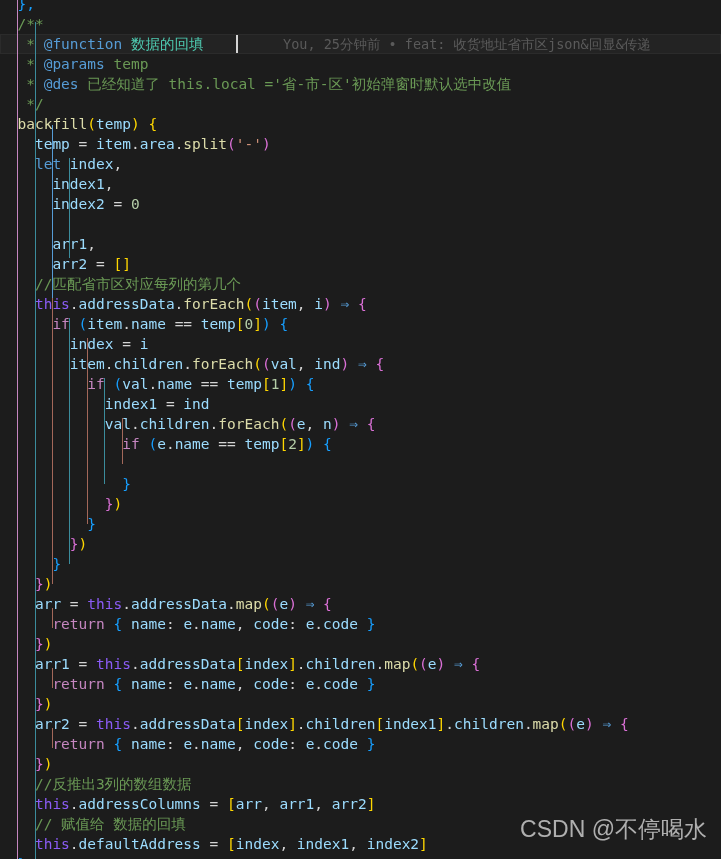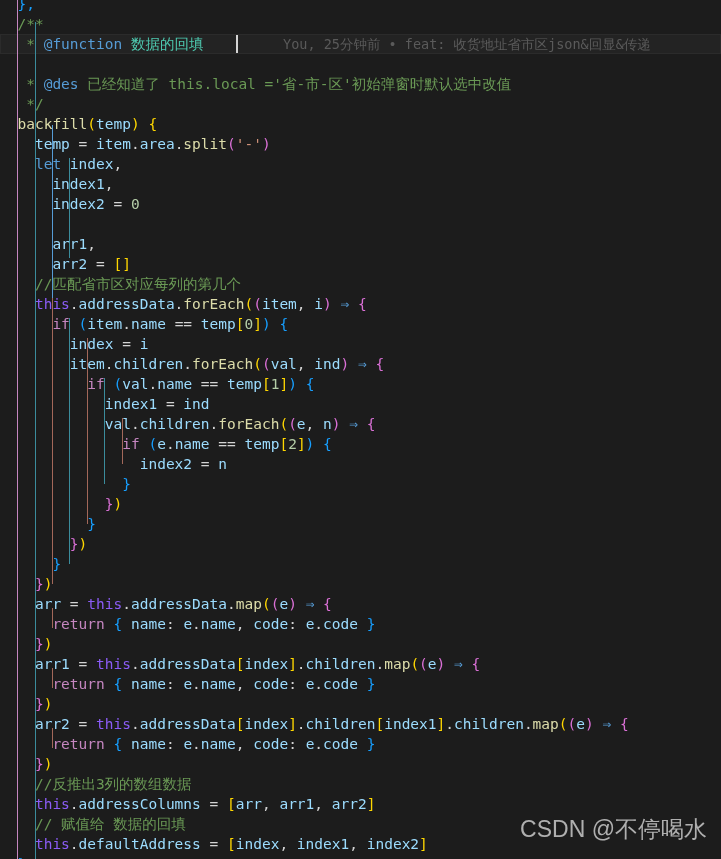--- a/index.html
+++ b/index.html
@@ -142,39 +142,39 @@
       <div class="guide" style="left: 122px; top: 418px; height: 46px; background: rgb(163, 104, 90);"></div>
       <div class="guide" style="left: 52px; top: 608px; height: 20px; background: rgb(163, 104, 90);"></div>
       <div class="guide" style="left: 52px; top: 668px; height: 20px; background: rgb(163, 104, 90);"></div>
       <div class="guide" style="left: 52px; top: 728px; height: 20px; background: rgb(163, 104, 90);"></div>
     </div>
 
   <div class="code-area">
       <div class="line" style="position: absolute; left: 0px; right: 0px; top: -6px;"><span class="txt"><span class="punc">  </span><span class="p2">},</span></span></div>
       <div class="line" style="position: absolute; left: 0px; right: 0px; top: 14px;"><span class="txt"><span class="punc">  </span><span class="cmt">/**</span></span></div>
       <div class="line active" style="position: absolute; left: 0px; right: 0px; top: 34px;"><span class="txt"><span class="cmt">   * </span><span class="cmt-doc">@function</span><span class="cmt"> </span><span class="cmt-cn">数据的回填</span></span></div>
+      <div class="line" style="position: absolute; left: 0px; right: 0px; top: 54px;"><span class="txt"><span class="cmt">   * </span><span class="cmt-doc">@params</span><span class="cmt"> temp</span></span></div>
       <div class="line" style="position: absolute; left: 0px; right: 0px; top: 74px;"><span class="txt"><span class="cmt">   * </span><span class="cmt-doc">@des</span><span class="cmt"> 已经知道了 this.local ='省-市-区'初始弹窗时默认选中改值</span></span></div>
       <div class="line" style="position: absolute; left: 0px; right: 0px; top: 94px;"><span class="txt"><span class="cmt">   */</span></span></div>
       <div class="line" style="position: absolute; left: 0px; right: 0px; top: 114px;"><span class="txt"><span class="punc">  </span><span class="fn">backfill</span><span class="p0">(</span><span class="var">temp</span><span class="p0">)</span><span class="punc"> </span><span class="p0">{</span></span></div>
       <div class="line" style="position: absolute; left: 0px; right: 0px; top: 134px;"><span class="txt"><span class="punc">    </span><span class="var">temp</span><span class="op"> = </span><span class="var">item</span><span class="punc">.</span><span class="prop">area</span><span class="punc">.</span><span class="fn">split</span><span class="p1">(</span><span class="str">'-'</span><span class="p1">)</span></span></div>
       <div class="line" style="position: absolute; left: 0px; right: 0px; top: 154px;"><span class="txt"><span class="punc">    </span><span class="kw">let</span><span class="punc"> </span><span class="var">index</span><span class="punc">,</span></span></div>
       <div class="line" style="position: absolute; left: 0px; right: 0px; top: 174px;"><span class="txt"><span class="punc">      </span><span class="var">index1</span><span class="punc">,</span></span></div>
       <div class="line" style="position: absolute; left: 0px; right: 0px; top: 194px;"><span class="txt"><span class="punc">      </span><span class="var">index2</span><span class="op"> = </span><span class="num">0</span></span></div>
       <div class="line" style="position: absolute; left: 0px; right: 0px; top: 234px;"><span class="txt"><span class="punc">      </span><span class="var">arr1</span><span class="punc">,</span></span></div>
       <div class="line" style="position: absolute; left: 0px; right: 0px; top: 254px;"><span class="txt"><span class="punc">      </span><span class="var">arr2</span><span class="op"> = </span><span class="p0">[]</span></span></div>
       <div class="line" style="position: absolute; left: 0px; right: 0px; top: 274px;"><span class="txt"><span class="punc">    </span><span class="cmt">//匹配省市区对应每列的第几个</span></span></div>
       <div class="line" style="position: absolute; left: 0px; right: 0px; top: 294px;"><span class="txt"><span class="punc">    </span><span class="this">this</span><span class="punc">.</span><span class="prop">addressData</span><span class="punc">.</span><span class="fn">forEach</span><span class="p0">(</span><span class="p1">(</span><span class="var">item</span><span class="punc">, </span><span class="var">i</span><span class="p1">)</span><span class="punc"> </span><span class="arrow">⇒</span><span class="punc"> </span><span class="p1">{</span></span></div>
       <div class="line" style="position: absolute; left: 0px; right: 0px; top: 314px;"><span class="txt"><span class="punc">      </span><span class="kw2">if</span><span class="punc"> </span><span class="p2">(</span><span class="var">item</span><span class="punc">.</span><span class="prop">name</span><span class="punc"> </span><span class="op">==</span><span class="punc"> </span><span class="var">temp</span><span class="p0">[</span><span class="num">0</span><span class="p0">]</span><span class="p2">)</span><span class="punc"> </span><span class="p2">{</span></span></div>
       <div class="line" style="position: absolute; left: 0px; right: 0px; top: 334px;"><span class="txt"><span class="punc">        </span><span class="var">index</span><span class="op"> = </span><span class="var">i</span></span></div>
       <div class="line" style="position: absolute; left: 0px; right: 0px; top: 354px;"><span class="txt"><span class="punc">        </span><span class="var">item</span><span class="punc">.</span><span class="prop">children</span><span class="punc">.</span><span class="fn">forEach</span><span class="p0">(</span><span class="p1">(</span><span class="var">val</span><span class="punc">, </span><span class="var">ind</span><span class="p1">)</span><span class="punc"> </span><span class="arrow">⇒</span><span class="punc"> </span><span class="p1">{</span></span></div>
       <div class="line" style="position: absolute; left: 0px; right: 0px; top: 374px;"><span class="txt"><span class="punc">          </span><span class="kw2">if</span><span class="punc"> </span><span class="p2">(</span><span class="var">val</span><span class="punc">.</span><span class="prop">name</span><span class="punc"> </span><span class="op">==</span><span class="punc"> </span><span class="var">temp</span><span class="p0">[</span><span class="num">1</span><span class="p0">]</span><span class="p2">)</span><span class="punc"> </span><span class="p2">{</span></span></div>
       <div class="line" style="position: absolute; left: 0px; right: 0px; top: 394px;"><span class="txt"><span class="punc">            </span><span class="var">index1</span><span class="op"> = </span><span class="var">ind</span></span></div>
       <div class="line" style="position: absolute; left: 0px; right: 0px; top: 414px;"><span class="txt"><span class="punc">            </span><span class="var">val</span><span class="punc">.</span><span class="prop">children</span><span class="punc">.</span><span class="fn">forEach</span><span class="p0">(</span><span class="p1">(</span><span class="var">e</span><span class="punc">, </span><span class="var">n</span><span class="p1">)</span><span class="punc"> </span><span class="arrow">⇒</span><span class="punc"> </span><span class="p1">{</span></span></div>
       <div class="line" style="position: absolute; left: 0px; right: 0px; top: 434px;"><span class="txt"><span class="punc">              </span><span class="kw2">if</span><span class="punc"> </span><span class="p2">(</span><span class="var">e</span><span class="punc">.</span><span class="prop">name</span><span class="punc"> </span><span class="op">==</span><span class="punc"> </span><span class="var">temp</span><span class="p0">[</span><span class="num">2</span><span class="p0">]</span><span class="p2">)</span><span class="punc"> </span><span class="p2">{</span></span></div>
-      <div class="line" style="position: absolute; left: 0px; right: 0px; top: 454px;"><span class="txt"><span class="punc">                </span><span class="var">index2</span><span class="op"> = </span><span class="var">n</span></span></div>
       <div class="line" style="position: absolute; left: 0px; right: 0px; top: 474px;"><span class="txt"><span class="punc">              </span><span class="p2">}</span></span></div>
       <div class="line" style="position: absolute; left: 0px; right: 0px; top: 494px;"><span class="txt"><span class="punc">            </span><span class="p1">}</span><span class="p0">)</span></span></div>
       <div class="line" style="position: absolute; left: 0px; right: 0px; top: 514px;"><span class="txt"><span class="punc">          </span><span class="p2">}</span></span></div>
       <div class="line" style="position: absolute; left: 0px; right: 0px; top: 534px;"><span class="txt"><span class="punc">        </span><span class="p1">}</span><span class="p0">)</span></span></div>
       <div class="line" style="position: absolute; left: 0px; right: 0px; top: 554px;"><span class="txt"><span class="punc">      </span><span class="p2">}</span></span></div>
       <div class="line" style="position: absolute; left: 0px; right: 0px; top: 574px;"><span class="txt"><span class="punc">    </span><span class="p1">}</span><span class="p0">)</span></span></div>
       <div class="line" style="position: absolute; left: 0px; right: 0px; top: 594px;"><span class="txt"><span class="punc">    </span><span class="var">arr</span><span class="op"> = </span><span class="this">this</span><span class="punc">.</span><span class="prop">addressData</span><span class="punc">.</span><span class="fn">map</span><span class="p0">(</span><span class="p1">(</span><span class="var">e</span><span class="p1">)</span><span class="punc"> </span><span class="arrow">⇒</span><span class="punc"> </span><span class="p1">{</span></span></div>
       <div class="line" style="position: absolute; left: 0px; right: 0px; top: 614px;"><span class="txt"><span class="punc">      </span><span class="kw2">return</span><span class="punc"> </span><span class="p2">{</span><span class="punc"> </span><span class="prop">name</span><span class="punc">: </span><span class="var">e</span><span class="punc">.</span><span class="prop">name</span><span class="punc">, </span><span class="prop">code</span><span class="punc">: </span><span class="var">e</span><span class="punc">.</span><span class="prop">code</span><span class="punc"> </span><span class="p2">}</span></span></div>
       <div class="line" style="position: absolute; left: 0px; right: 0px; top: 634px;"><span class="txt"><span class="punc">    </span><span class="p1">}</span><span class="p0">)</span></span></div>
       <div class="line" style="position: absolute; left: 0px; right: 0px; top: 654px;"><span class="txt"><span class="punc">    </span><span class="var">arr1</span><span class="op"> = </span><span class="this">this</span><span class="punc">.</span><span class="prop">addressData</span><span class="p0">[</span><span class="var">index</span><span class="p0">]</span><span class="punc">.</span><span class="prop">children</span><span class="punc">.</span><span class="fn">map</span><span class="p0">(</span><span class="p1">(</span><span class="var">e</span><span class="p1">)</span><span class="punc"> </span><span class="arrow">⇒</span><span class="punc"> </span><span class="p1">{</span></span></div>

